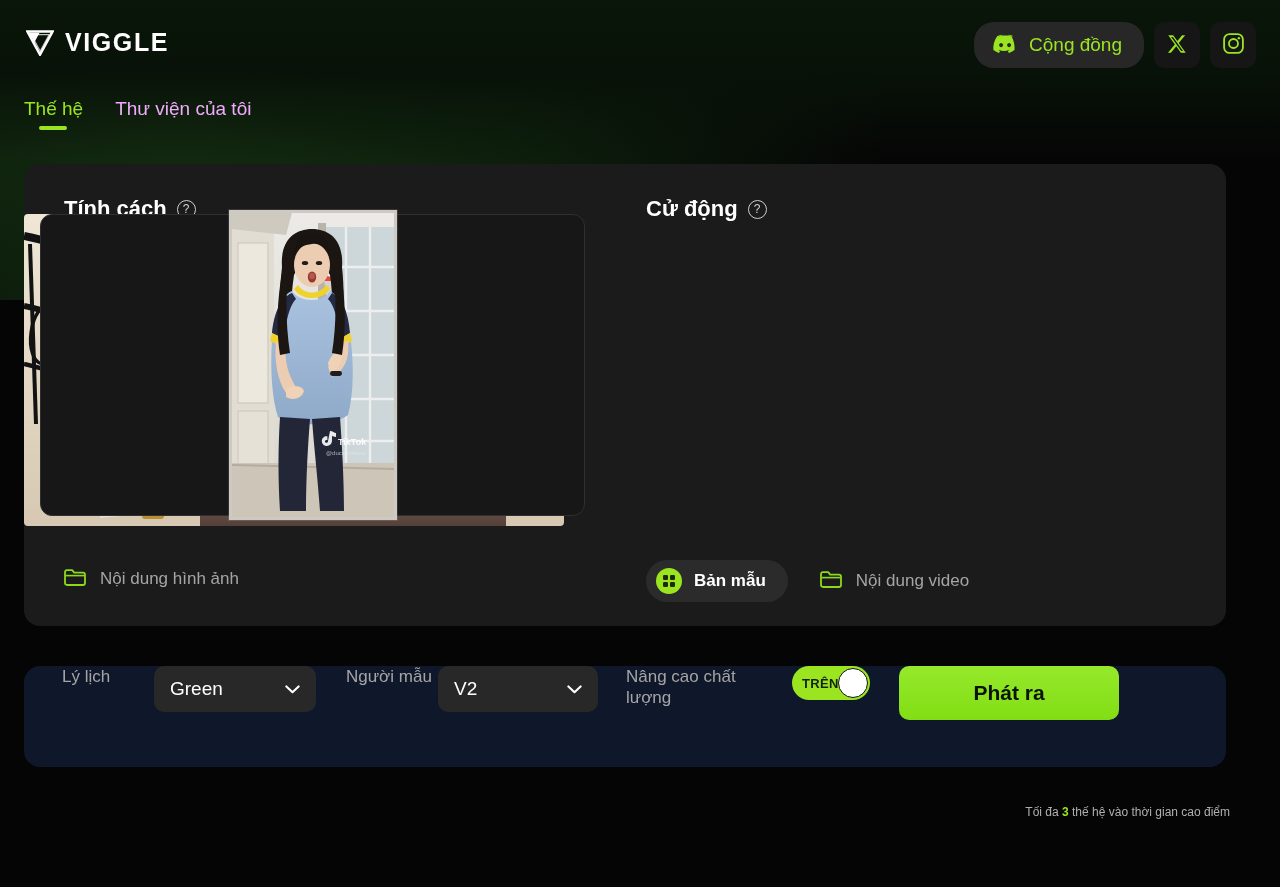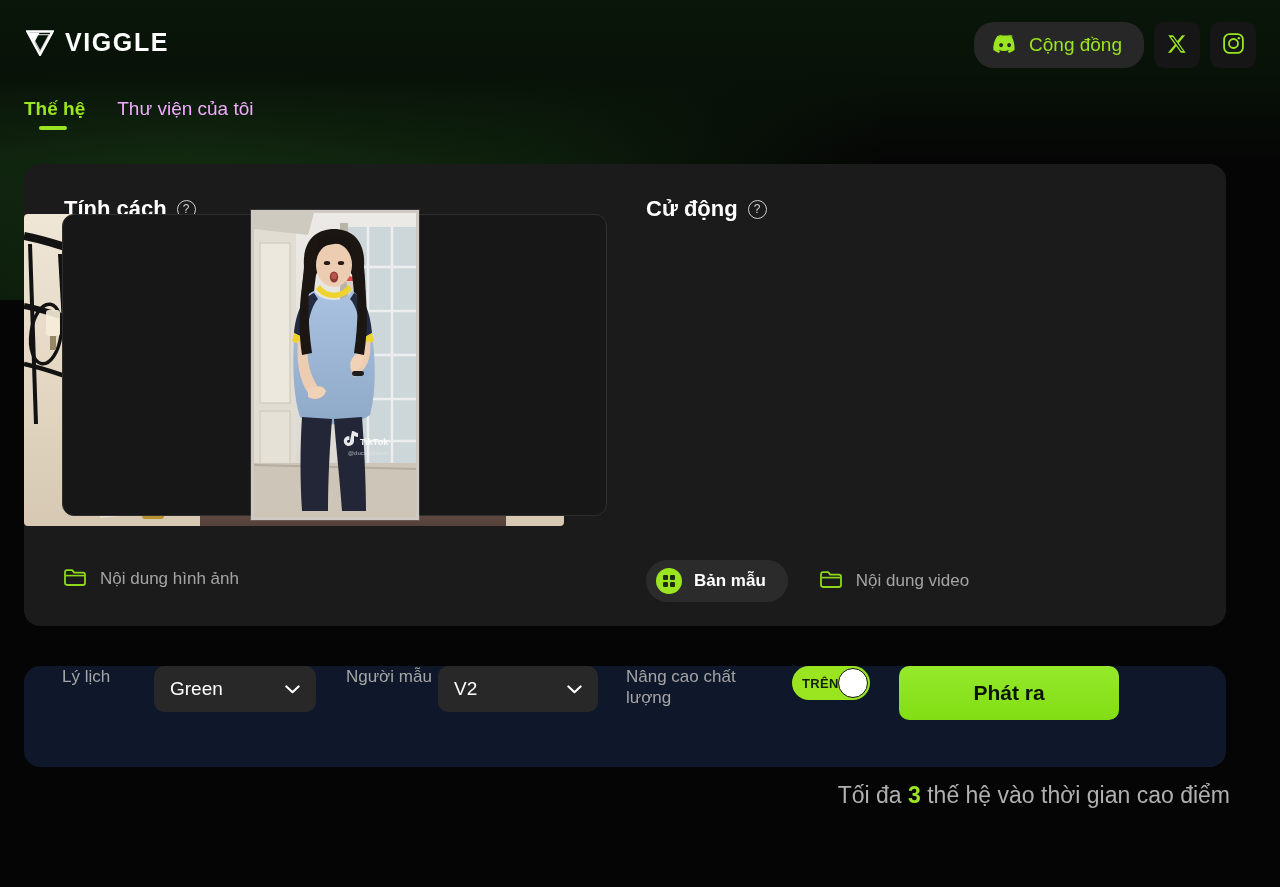--- a/index.html
+++ b/index.html
@@ -94,21 +94,21 @@
     display: flex; align-items: flex-start; gap: 28px;
     z-index: 5;
   }
   .tab {
     position: relative;
     font-size: 19px;
     padding: 0 2px 10px 2px;
     cursor: pointer;
     white-space: nowrap;
   }
-  .tab.active { color: #9ae520; font-weight: bold; text-align: right; }
+  .tab.active { color: #9ae520; font-weight: normal; text-align: right; }
   .tab.inactive { color: #f0abfc; }
   .tab.active::after {
     content: "";
     position: absolute;
     left: 17px; bottom: 0;
     width: 28px; height: 4px;
     background: #9ae520;
     border-radius: 2px;
   }
 
@@ -165,21 +165,21 @@
   .file-row .label { color: #a5a5a5; font-size: 17px; }
 
   
   #motion-panel {
     position: absolute;
     left: 622px; top: 32px;
     width: 545px;
   }
   #motion-box {
     position: absolute;
-    left: 38px; top: 50px;
+    left: 16px; top: 50px;
     width: 545px; height: 302px;
     border: 1px solid #2f2f2f;
     border-radius: 12px;
     background: #171717;
     display: flex; align-items: center; justify-content: center;
   }
   #motion-thumb {
     width: 168px; height: 310px;
     background: #cfc9c4;
     padding: 3px;
@@ -266,23 +266,23 @@
     border-radius: 10px;
     color: #0a1405;
     font-size: 21px;
     font-weight: bold;
     cursor: pointer;
   }
 
   
   #footer-note {
     position: absolute;
-    right: 50px; top: 782px;
+    right: 50px; top: 805px;
     color: #b0b0b0;
-    font-size: 23px;
+    font-size: 12px;
     z-index: 5;
     white-space: nowrap;
   }
   #footer-note .count { color: #9ae520; font-weight: bold; }
 </style>
 </head>
 <body>
 
 <div id="app">
 

